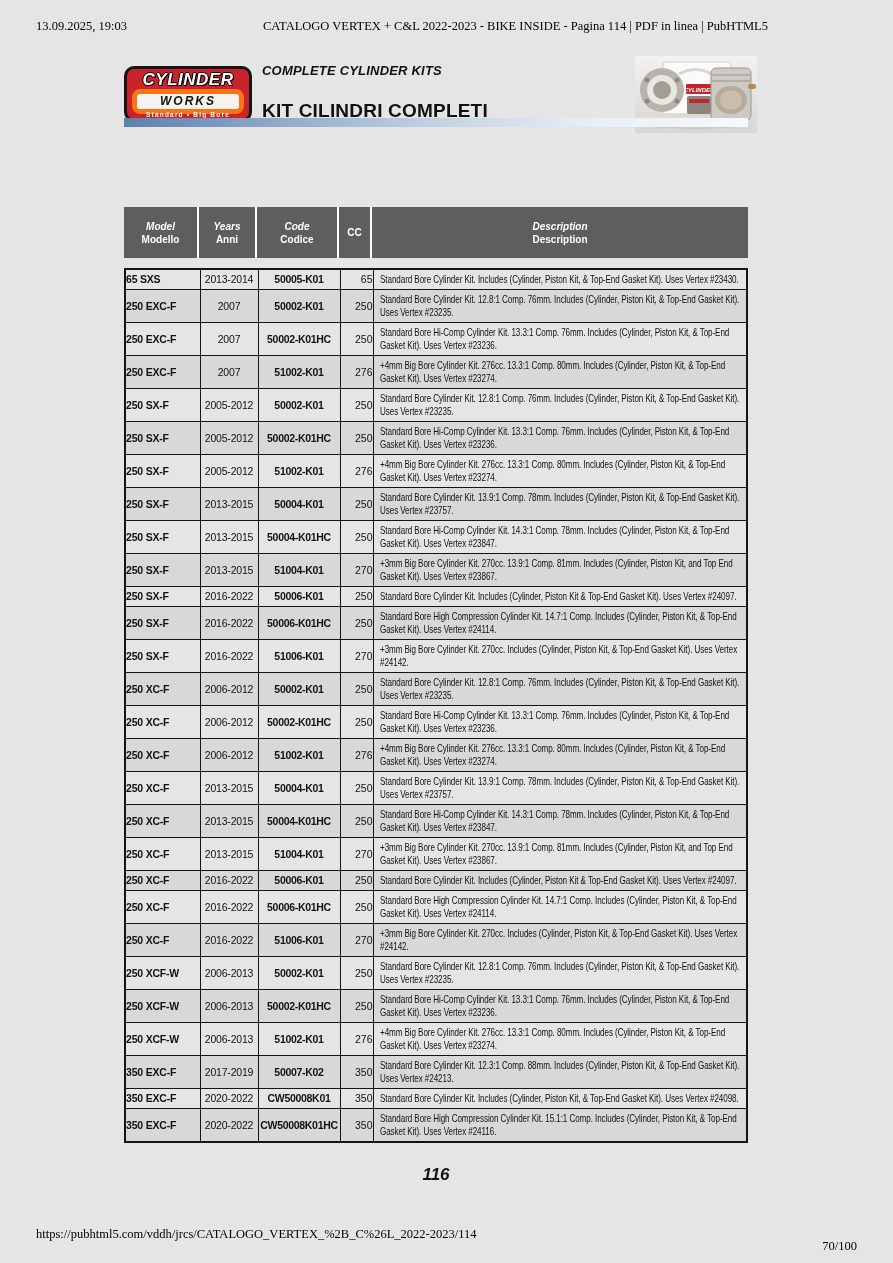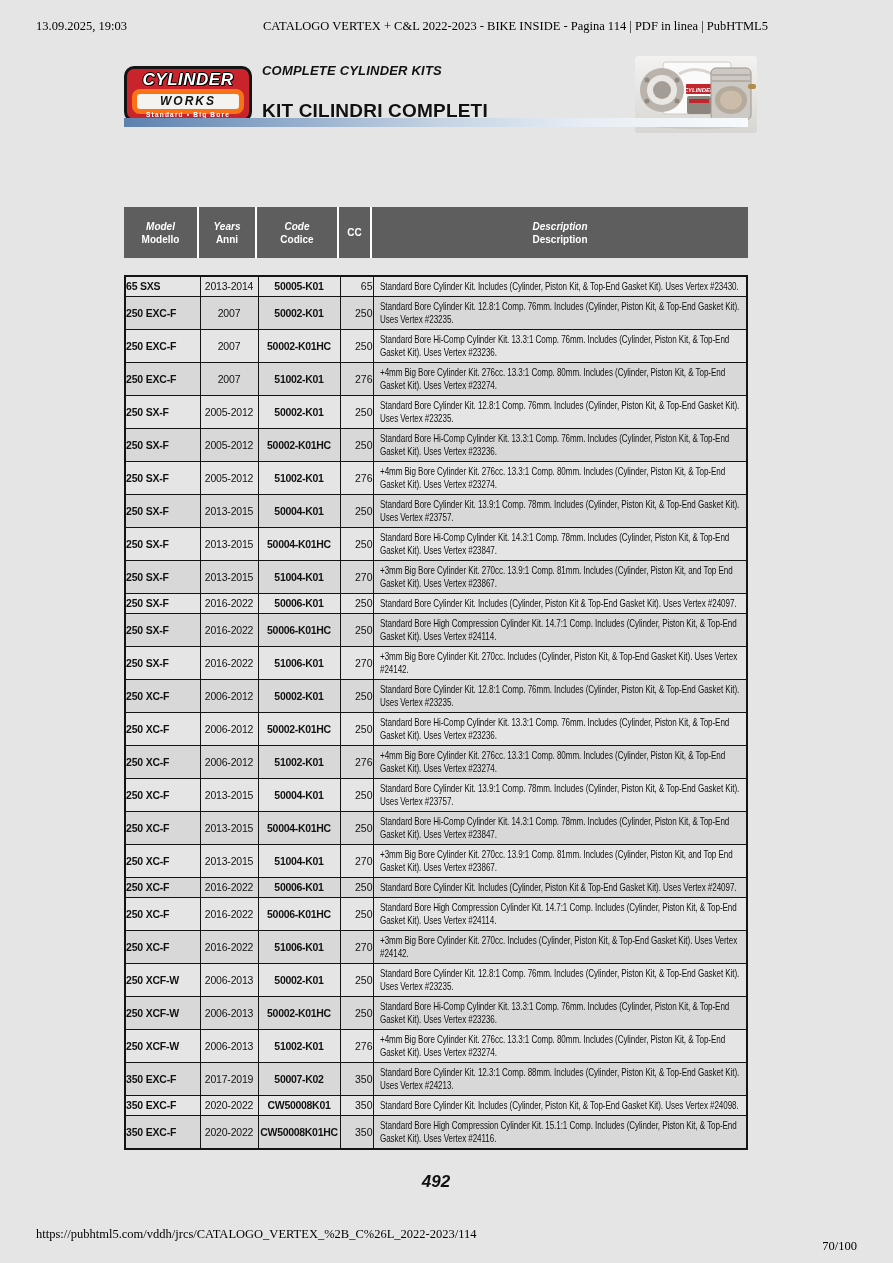--- a/index.html
+++ b/index.html
@@ -34,21 +34,21 @@
   .titles{position:absolute;left:138px;top:6px;}
   .title-en{font-size:13px;font-weight:bold;font-style:italic;letter-spacing:.2px;}
   .title-it{font-size:19px;font-weight:bold;margin-top:22px;letter-spacing:.2px;}
   .photo{position:absolute;right:-9px;top:-1px;width:122px;height:77px;}
 
   .gradient-bar{position:absolute;left:0;top:61px;width:624px;height:9px;
                 background:linear-gradient(90deg,#5d81ae 0%,#8aa5c7 22%,#c3d2e3 50%,#e8eef5 75%,#f7fafc 100%);}
 
   
   .tbl-wrap{position:relative;margin-top:75px;}
-  .thead{display:grid;grid-template-columns:75px 58px 82px 33px auto;margin-bottom:17px;}
+  .thead{display:grid;grid-template-columns:75px 58px 82px 33px auto;margin-bottom:10px;}
   .th{background:#5e5e5e;color:#fff;height:51px;display:flex;flex-direction:column;
       justify-content:center;align-items:center;border-right:2px solid #fff;line-height:13px;}
   .th:last-child{border-right:none;}
   .th .l1{font-style:italic;font-size:10px;font-weight:bold;}
   .th .l2{font-size:10px;font-weight:bold;}
   table{width:624px;border-collapse:collapse;table-layout:fixed;}
   td{border:1px solid #141414;padding:3px 0;vertical-align:middle;font-size:10.5px;line-height:13px;}
   table{border:2px solid #141414;}
   tr.alt td{background:#d8d8d8;}
   td.model{font-weight:bold;letter-spacing:-.2px;}
@@ -395,21 +395,21 @@
     <td class="code">CW50008K01HC</td>
     <td class="cc">350</td>
     <td class="desc">
                 <span class="c">Standard Bore High Compression Cylinder Kit. 15.1:1 Comp. Includes (Cylinder, Piston Kit, &amp; Top-End Gasket Kit). Uses Vertex #24116.</span>
               </td>
   </tr>
           </tbody>
       </table>
     </div>
 
-    <div class="page-num">492</div>
+    <div class="page-num">116</div>
   </div>
 
   <div class="print-foot">
     <span class="foot-url">https://pubhtml5.com/vddh/jrcs/CATALOGO_VERTEX_%2B_C%26L_2022-2023/114</span>
     <span class="foot-page">70/100</span>
   </div>
 
 </div>
 
 </body></html>

